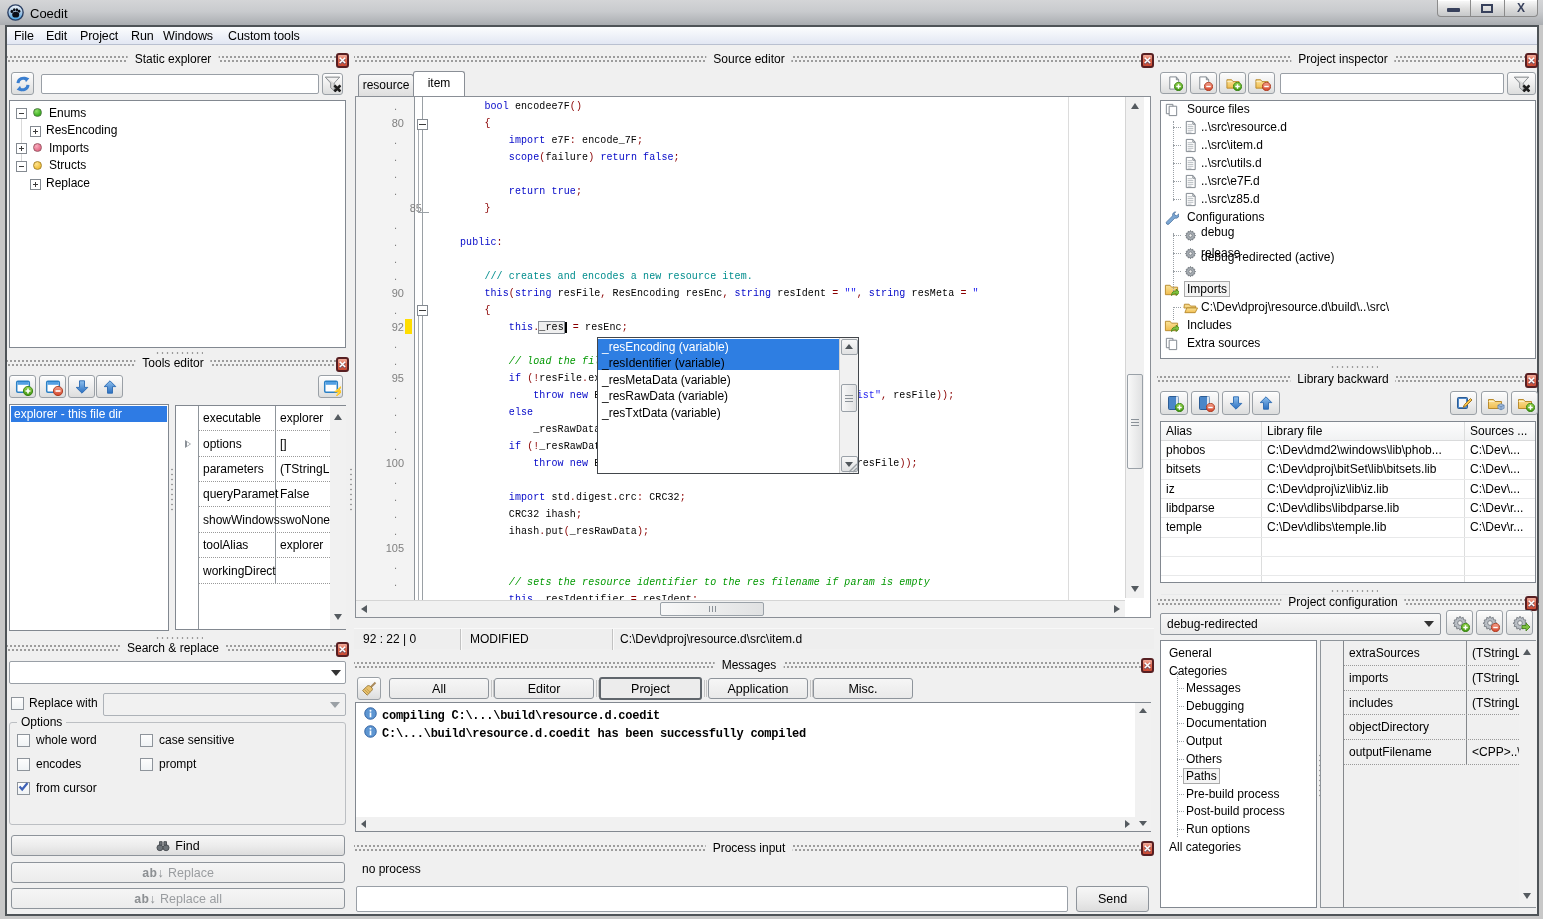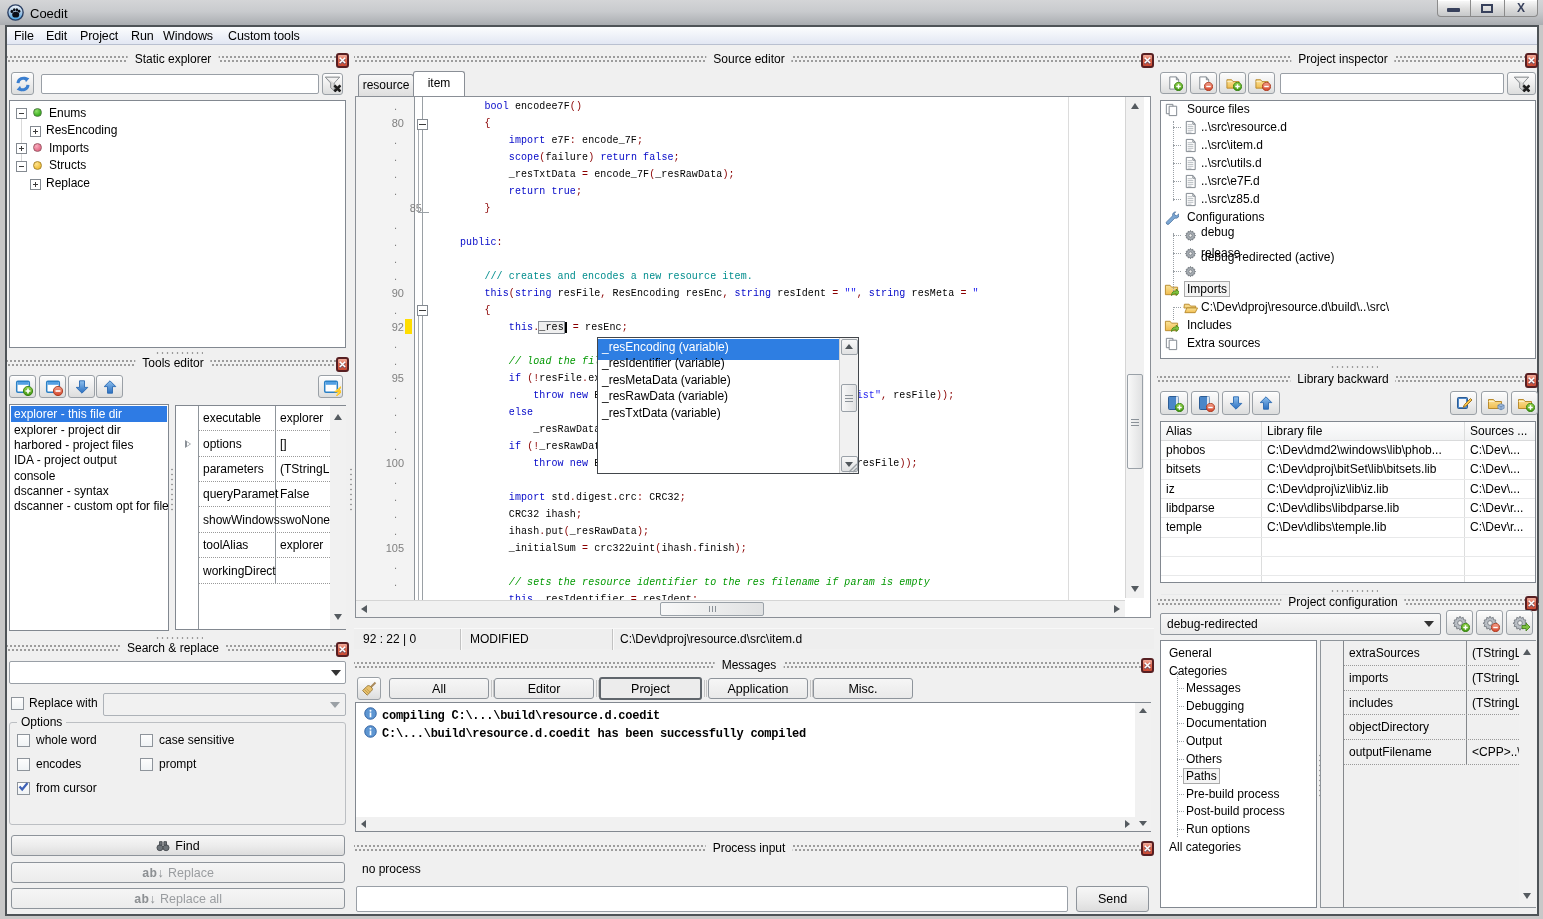--- a/index.html
+++ b/index.html
@@ -265,21 +265,20 @@
 <div class="tb" style="left:318px;top:375px;width:25px;height:23px">
     <svg width="16" height="16">
       <use href="#i-win"></use>
     </svg>
     <svg width="10" height="10" style="left:auto;top:auto;right:1px;bottom:1px;transform:none">
       <text x="1" y="9" font-size="11" fill="#f2a81d" font-weight="bold">⚡</text>
     </svg>
   </div>
 <div class="box" style="left:9px;top:404px;width:160px;height:227px;font-size:12px">
   <div style="position:absolute;left:1px;right:1px;top:1px;height:16px;background:#2e7be4;color:#fff;padding-left:3px;line-height:16px;white-space:nowrap;overflow:hidden">explorer - this file dir</div>
-  <div style="position:absolute;left:4px;top:18px;line-height:15.2px;white-space:nowrap">explorer - project dir<br>harbored - project files<br>IDA - project output<br>console<br>dscanner - syntax<br>dscanner - custom opt for file</div>
 </div>
 <div class="box" style="left:175px;top:405px;width:171px;height:225px">
   <div class="a" style="left:22px;top:0;width:1px;height:223px;background:#8f959b"></div>
   <div class="a" style="left:99px;top:0;width:1px;height:178px;background:#8f959b"></div>
   <div class="a" style="left:9px;top:34px;width:0;height:0;border-left:6px solid #8a9097;border-top:4.5px solid transparent;border-bottom:4.5px solid transparent"></div>
   <div class="a" style="left:10.5px;top:36px;width:0;height:0;border-left:3.5px solid #fff;border-top:2.5px solid transparent;border-bottom:2.5px solid transparent"></div>
   <div class="gr dotb" style="left:23px;top:0px;width:131px;height:25px;line-height:25px">
       <span style="position:absolute;left:4px">executable</span>
       <span style="position:absolute;left:81px">explorer</span>
     </div>
@@ -397,39 +396,37 @@
 <div class="a" style="left:419px;top:124px;width:7px;height:1px;background:#3c3c3c;z-index:2"></div>
 <div class="a" style="left:417px;top:305px;width:11px;height:11px;background:#fff;border:1px solid #848a91;z-index:2"></div>
 <div class="a" style="left:419px;top:310px;width:7px;height:1px;background:#3c3c3c;z-index:2"></div>
 <div class="a" style="left:405px;top:319px;width:7px;height:15px;background:#fd0;z-index:2"></div>
 
 <div class="a" style="left:424px;top:98px;width:700px;height:519px;overflow:hidden;z-index:1" id="code">
     <div class="cl" style="top:0px">    <span class="k">bool</span> encodee7F<span class="sy">()</span></div>
     <div class="cl" style="top:17px">    <span class="sy">{</span></div>
     <div class="cl" style="top:34px">        <span class="k">import</span> e7F<span class="sy">:</span> encode_7F<span class="sy">;</span></div>
     <div class="cl" style="top:51px">        <span class="k">scope</span><span class="sy">(</span>failure<span class="sy">)</span> <span class="k">return</span> <span class="k">false</span><span class="sy">;</span></div>
-    <div class="cl" style="top:68px">        _resTxtData <span class="sy">=</span> encode_7F<span class="sy">(</span>_resRawData<span class="sy">);</span></div>
     <div class="cl" style="top:85px">        <span class="k">return</span> <span class="k">true</span><span class="sy">;</span></div>
     <div class="cl" style="top:102px">    <span class="sy">}</span></div>
     <div class="cl" style="top:136px"><span class="k">public</span><span class="sy">:</span></div>
     <div class="cl" style="top:170px">    <span class="dd">/// creates and encodes a new resource item.</span></div>
     <div class="cl" style="top:187px">    <span class="k">this</span><span class="sy">(</span><span class="k">string</span> resFile<span class="sy">,</span> ResEncoding resEnc<span class="sy">,</span> <span class="k">string</span> resIdent <span class="sy">=</span> <span class="st">""</span><span class="sy">,</span> <span class="k">string</span> resMeta <span class="sy">=</span> <span class="st">"</span></div>
     <div class="cl" style="top:204px">    <span class="sy">{</span></div>
     <div class="cl" style="top:221px">        <span class="k">this</span><span class="sy">.</span><span style="outline:1px solid #8a8f96;background:#efefef">_res</span><span style="border-left:2px solid #000;margin-left:1px"></span> <span class="sy">=</span> resEnc<span class="sy">;</span></div>
     <div class="cl" style="top:255px">        <span class="cm">// load the file and store the data</span></div>
     <div class="cl" style="top:272px">        <span class="k">if</span> <span class="sy">(!</span>resFile<span class="sy">.</span>exists<span class="sy">)</span></div>
     <div class="cl" style="top:289px">            <span class="k">throw</span> <span class="k">new</span> Exception<span class="sy">(</span>format<span class="sy">(</span>resFile     <span class="sy">~</span> <span class="st">"does not exist"</span><span class="sy">,</span> resFile<span class="sy">));</span></div>
     <div class="cl" style="top:306px">        <span class="k">else</span></div>
     <div class="cl" style="top:323px">            _resRawData <span class="sy">=</span> <span class="k">cast</span><span class="sy">(</span>ubyte<span class="sy">[])</span> std.file.rad<span class="sy">(</span>resFile<span class="sy">);</span></div>
     <div class="cl" style="top:340px">        <span class="k">if</span> <span class="sy">(!</span>_resRawData<span class="sy">.</span>length<span class="sy">)</span></div>
     <div class="cl" style="top:357px">            <span class="k">throw</span> <span class="k">new</span> Exception<span class="sy">(</span>format<span class="sy">(</span>resFile     <span class="sy">~</span> <span class="st">"is empty"</span><span class="sy">,</span> resFile<span class="sy">));</span></div>
     <div class="cl" style="top:391px">        <span class="k">import</span> std<span class="sy">.</span>digest<span class="sy">.</span>crc<span class="sy">:</span> CRC32<span class="sy">;</span></div>
     <div class="cl" style="top:408px">        CRC32 ihash<span class="sy">;</span></div>
     <div class="cl" style="top:425px">        ihash<span class="sy">.</span>put<span class="sy">(</span>_resRawData<span class="sy">);</span></div>
-    <div class="cl" style="top:442px">        _initialSum <span class="sy">=</span> crc322uint<span class="sy">(</span>ihash<span class="sy">.</span>finish<span class="sy">);</span></div>
     <div class="cl" style="top:476px">        <span class="cm">// sets the resource identifier to the res filename if param is empty</span></div>
     <div class="cl" style="top:493px">        <span class="k">this</span><span class="sy">.</span>_resIdentifier <span class="sy">=</span> resIdent<span class="sy">;</span></div>
   </div>
 
 <div class="sbt" style="left:1125px;top:97px;width:19px;height:501px;border-left:1px solid #d5d5d5;z-index:2">
  <div class="arw" style="left:5px;top:6px;border-left:4.5px solid transparent;border-right:4.5px solid transparent;border-bottom:6px solid #555b60"></div>
  <div class="arw" style="left:5px;top:489px;border-left:4.5px solid transparent;border-right:4.5px solid transparent;border-top:6px solid #555b60"></div>
  <div class="th" style="left:1px;top:277px;width:16px;height:95px">
       <div class="grip"></div>
     </div>
@@ -437,21 +434,21 @@
 
 <div class="sbt" style="left:356px;top:600px;width:769px;height:17px;border-top:1px solid #d5d5d5;z-index:2">
  <div class="arw" style="left:5px;top:4px;border-top:4.5px solid transparent;border-bottom:4.5px solid transparent;border-right:6px solid #555b60"></div>
  <div class="arw" style="right:5px;top:4px;border-top:4.5px solid transparent;border-bottom:4.5px solid transparent;border-left:6px solid #555b60"></div>
  <div class="th" style="left:304px;top:1px;width:104px;height:14px">
       <div class="gripv"></div>
     </div>
 </div>
 
 <div class="a" style="left:597px;top:337px;width:262px;height:137px;background:#fff;border:1px solid #42464b;z-index:5;font-size:12px">
- <div style="position:absolute;left:0;top:1px;width:242px;height:21px;background:#2e7ee2;color:#fff;padding-left:4px;line-height:16px">_resEncoding (variable)</div>
+ <div style="position:absolute;left:0;top:1px;width:242px;height:31px;background:#2e7ee2;color:#fff;padding-left:4px;line-height:16px">_resEncoding (variable)</div>
  <div style="position:absolute;left:4px;top:17px;line-height:16.5px;white-space:nowrap">_resIdentifier (variable)<br>_resMetaData (variable)<br>_resRawData (variable)<br>_resTxtData (variable)</div>
  <div class="sbt" style="left:241px;top:0;width:19px;height:135px;border-left:1px solid #d0d0d0">
   <div class="a thh" style="left:1px;top:1px;width:17px;height:16px"></div>
   <div class="arw" style="left:5px;top:6px;border-left:4.5px solid transparent;border-right:4.5px solid transparent;border-bottom:5.5px solid #50565b"></div>
   <div class="a thh" style="left:1px;bottom:1px;width:17px;height:16px"></div>
   <div class="arw" style="left:5px;bottom:6px;border-left:4.5px solid transparent;border-right:4.5px solid transparent;border-top:5.5px solid #50565b"></div>
   <div class="th" style="left:1px;top:46px;width:16px;height:28px">
         <div class="grip"></div>
       </div>
  </div>

